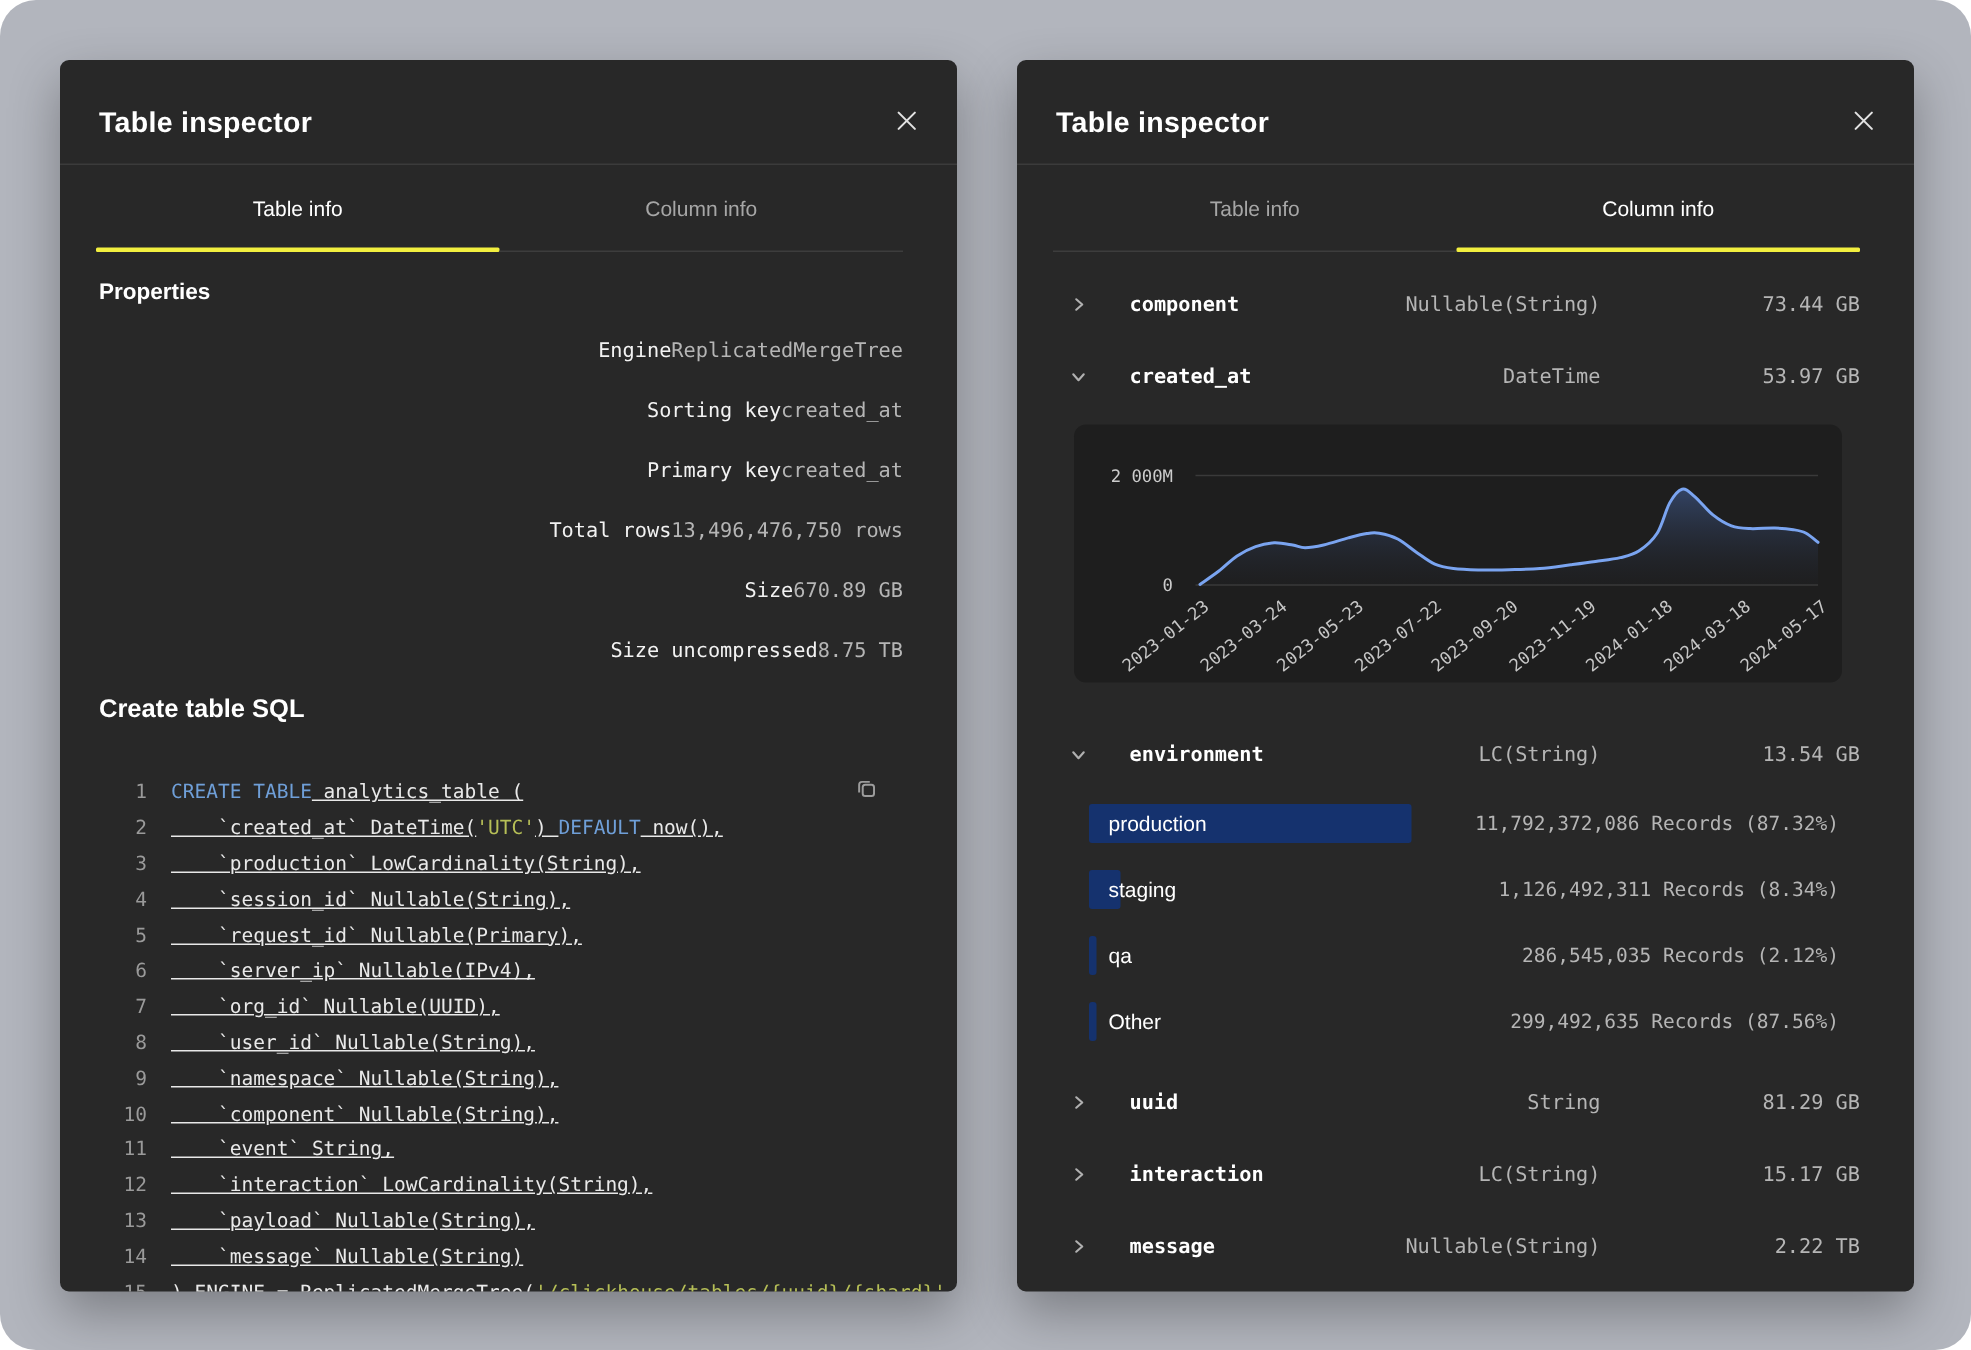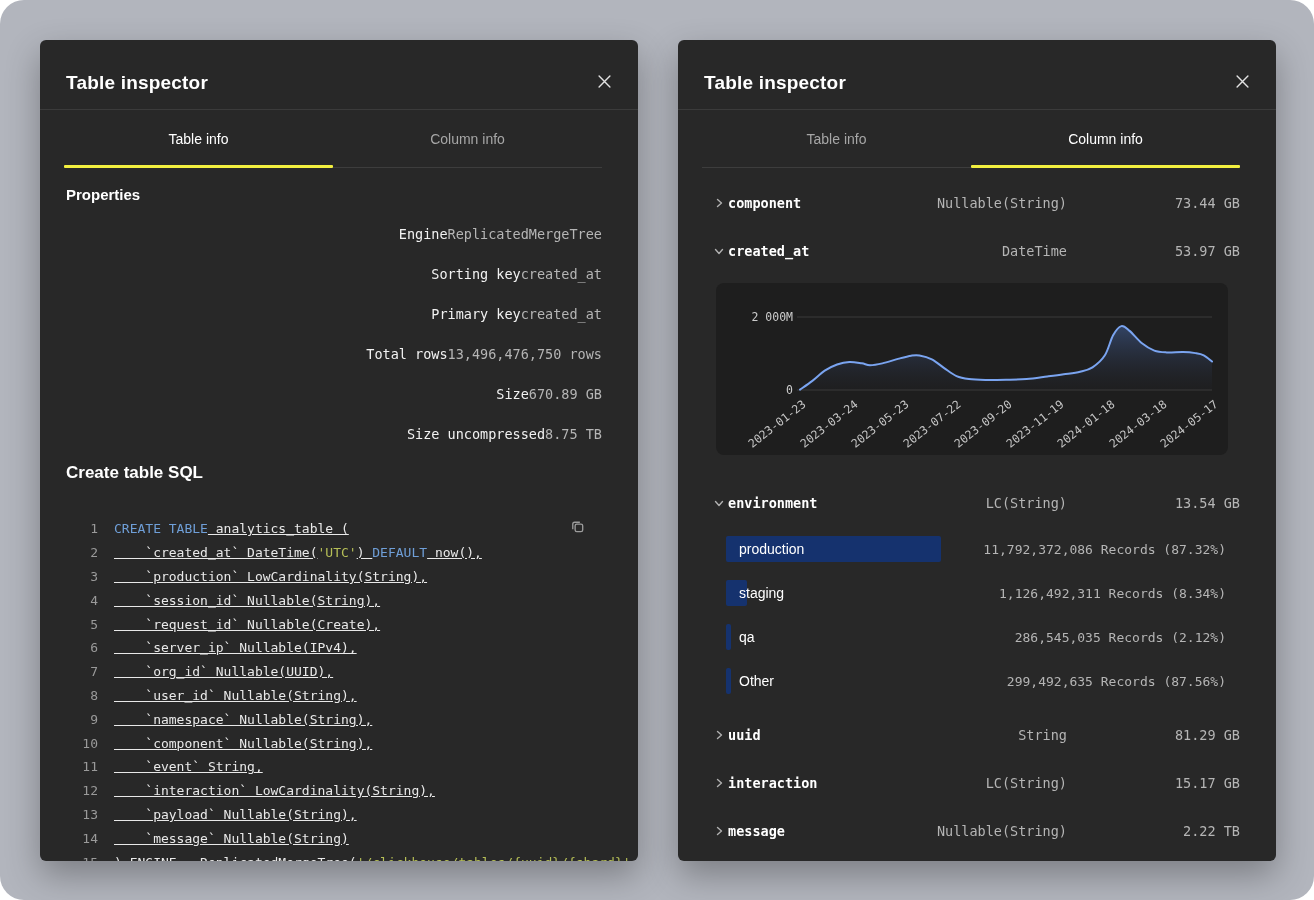--- a/index.html
+++ b/index.html
@@ -39,28 +39,28 @@
   .code-text { margin-left:16px; }
   .kw { color:#6f9fd8; } .str { color:#b6bf57; } .pl { color:#e9e9e9;text-decoration:underline; }
   .copy-btn { position:absolute; right:50px; top:0; width:22px; height:22px; display:flex;
               align-items:center; justify-content:center; color:#9c9c9c; cursor:pointer; }
 
   .col-row { height:48px; display:flex; align-items:center; margin:0 36px;
              font-family:"DejaVu Sans Mono",monospace; font-size:13.5px; cursor:pointer; }
   .col-row.first { margin-top:11px; }
   .chev { flex:none; width:14px; color:#b0b0b0; display:flex; align-items:center; }
   .chev.down svg { transform:rotate(90deg); }
-  .col-name { flex:1; font-weight:700; color:#fff; }
+  .col-name { flex:1; margin-left:25px; font-weight:700; color:#fff; }
   .col-type { text-align:right; color:#b5b5b5; }
   .col-size { flex:none; width:173px; text-align:right; color:#b5b5b5; }
 
   .chart-card { position:relative; margin:8px 36px 0 38px; width:512px; height:172px;
                 background:#1e1e1e; border-radius:8px; overflow:hidden; }
   .chart-svg { position:absolute; left:0; top:0; }
-  .ylab { position:absolute; left:11px; width:66px; text-align:right;
+  .ylab { position:absolute; left:0; width:66px; text-align:right;
           font-family:"DejaVu Sans Mono",monospace; font-size:11.5px; color:#cccccc; }
   .ylab.top { top:27px; } .ylab.zero { top:100px; }
   .xtick { position:absolute; top:114px; width:90px; text-align:right;
            font-family:"DejaVu Sans Mono",monospace; font-size:11.5px; color:#c6c6c6;
            transform:rotate(-38deg); transform-origin:100% 0%; }
 
   .env-row { margin-top:24px; }
   .dist-row { height:44px; display:flex; align-items:center; margin:0 50px 0 48px; }
   .bar-wrap { position:relative; flex:none; width:246px; height:26px; }
   .dist-bar { position:absolute; left:0; top:0; bottom:0; background:#15326e; border-radius:2px; min-width:5px; }
@@ -128,21 +128,21 @@
           <svg width="17" height="17" viewBox="0 0 18 18">
             <path d="M11.5 4.5 H6 a2 2 0 0 0 -2 2 V12" fill="none" stroke="currentColor" stroke-width="1.4"></path>
             <rect x="6.5" y="6.5" width="8" height="8" rx="1.8" fill="#282828" stroke="currentColor" stroke-width="1.4"></rect>
           </svg>
         </span>
       </div>
       <div class="code-line"><span class="line-num">1</span><span class="code-text"><span class="kw">CREATE TABLE</span><span class="pl"> analytics_table (</span></span></div>
       <div class="code-line"><span class="line-num">2</span><span class="code-text"><span class="pl">    `created_at` DateTime(</span><span class="str">'UTC'</span><span class="pl">) </span><span class="kw">DEFAULT</span><span class="pl"> now(),</span></span></div>
       <div class="code-line"><span class="line-num">3</span><span class="code-text"><span class="pl">    `production` LowCardinality(String),</span></span></div>
       <div class="code-line"><span class="line-num">4</span><span class="code-text"><span class="pl">    `session_id` Nullable(String),</span></span></div>
-      <div class="code-line"><span class="line-num">5</span><span class="code-text"><span class="pl">    `request_id` Nullable(Create),</span></span></div>
+      <div class="code-line"><span class="line-num">5</span><span class="code-text"><span class="pl">    `request_id` Nullable(Primary),</span></span></div>
       <div class="code-line"><span class="line-num">6</span><span class="code-text"><span class="pl">    `server_ip` Nullable(IPv4),</span></span></div>
       <div class="code-line"><span class="line-num">7</span><span class="code-text"><span class="pl">    `org_id` Nullable(UUID),</span></span></div>
       <div class="code-line"><span class="line-num">8</span><span class="code-text"><span class="pl">    `user_id` Nullable(String),</span></span></div>
       <div class="code-line"><span class="line-num">9</span><span class="code-text"><span class="pl">    `namespace` Nullable(String),</span></span></div>
       <div class="code-line"><span class="line-num">10</span><span class="code-text"><span class="pl">    `component` Nullable(String),</span></span></div>
       <div class="code-line"><span class="line-num">11</span><span class="code-text"><span class="pl">    `event` String,</span></span></div>
       <div class="code-line"><span class="line-num">12</span><span class="code-text"><span class="pl">    `interaction` LowCardinality(String),</span></span></div>
       <div class="code-line"><span class="line-num">13</span><span class="code-text"><span class="pl">    `payload` Nullable(String),</span></span></div>
       <div class="code-line"><span class="line-num">14</span><span class="code-text"><span class="pl">    `message` Nullable(String)</span></span></div>
       <div class="code-line"><span class="line-num">15</span><span class="code-text"><span class="pl">) ENGINE = ReplicatedMergeTree(</span><span class="str">'/clickhouse/tables/{uuid}/{shard}'</span></span></div>

